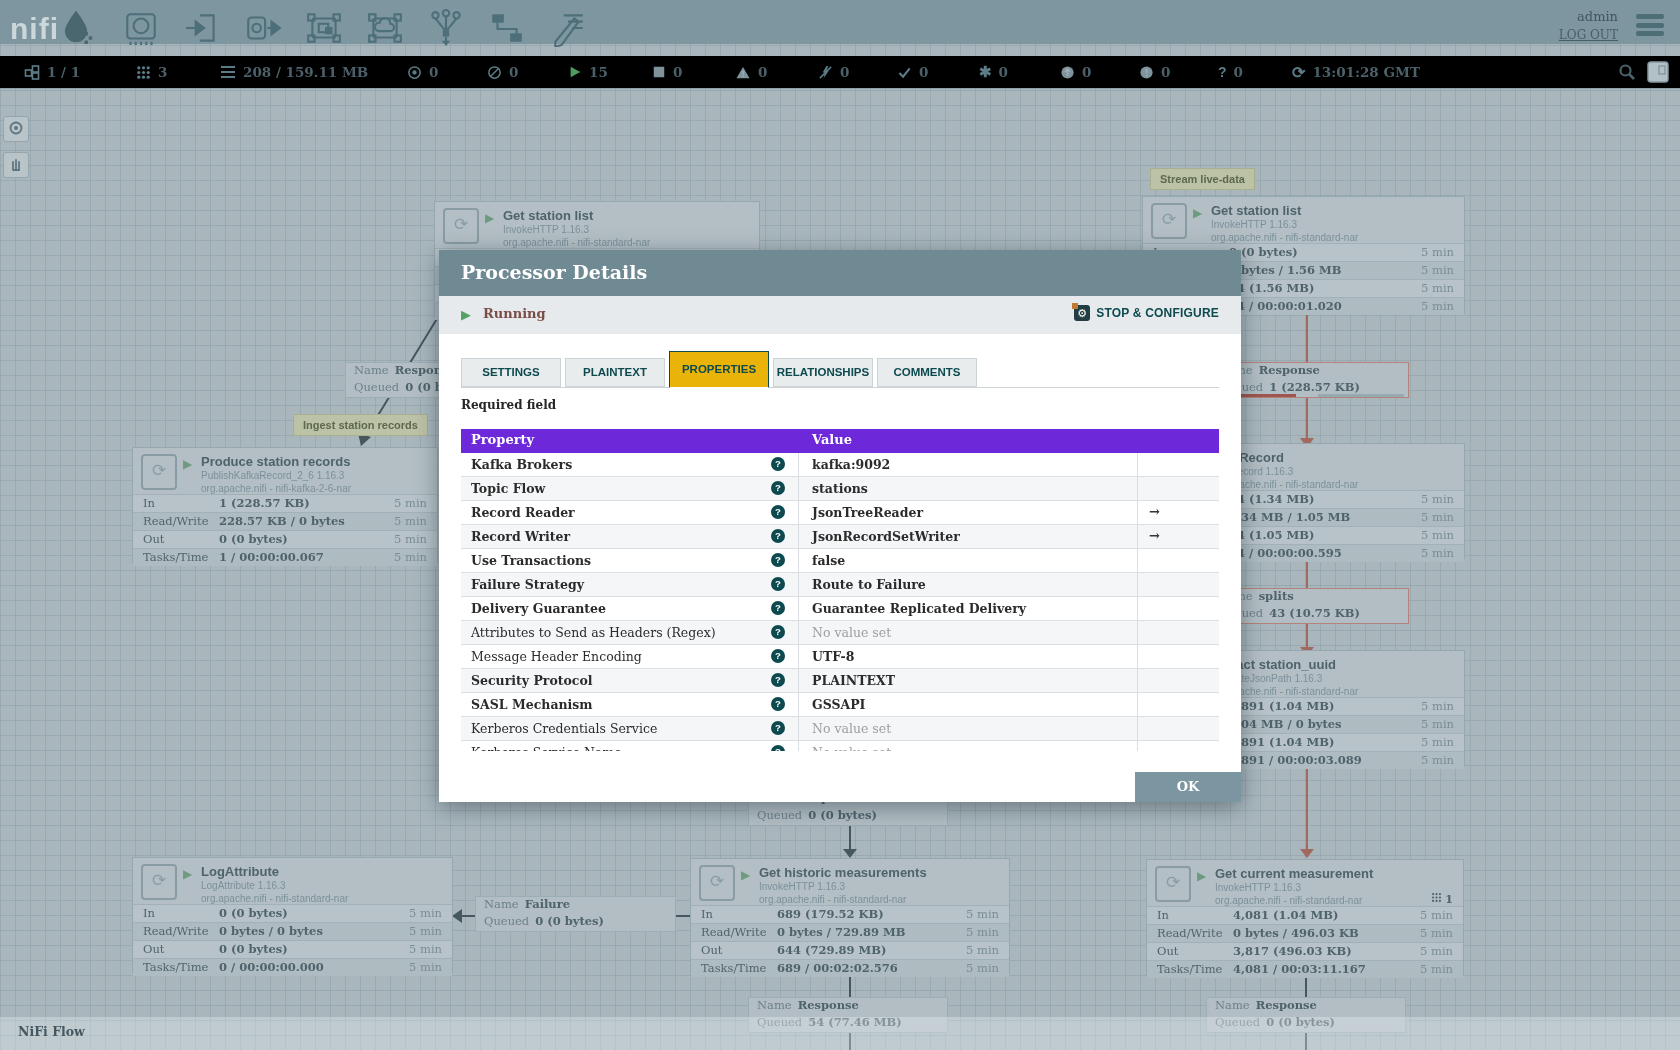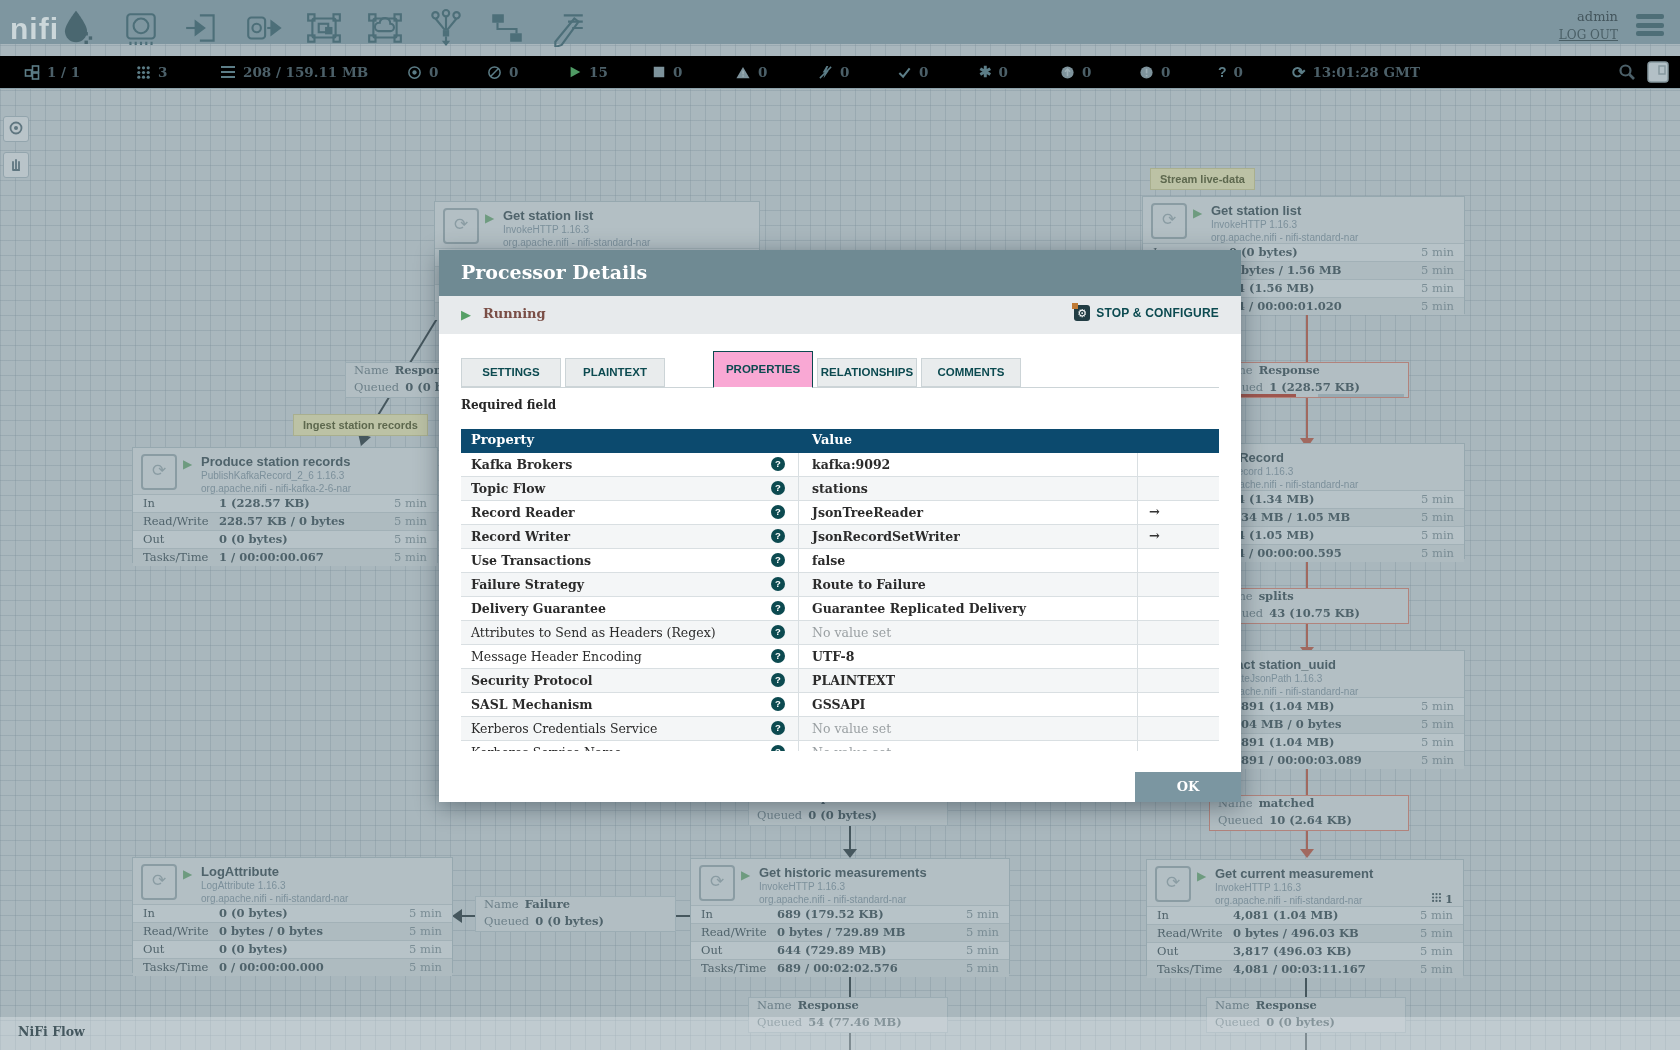--- a/index.html
+++ b/index.html
@@ -83,28 +83,28 @@
   #stopcfg-icon{width:16px;height:16px;background:#223d44;border-radius:3px;color:#fff;
     font-size:11px;text-align:center;line-height:16px;position:relative;}
   #stopcfg-icon i{position:absolute;left:-2px;top:-2px;width:6px;height:6px;background:#c07a34;}
   #stopcfg-label{font-weight:bold;font-size:12px;color:#0c4a50;letter-spacing:.2px;}
 
   #tabs{position:absolute;left:22px;right:22px;top:100px;height:37px;display:flex;
     align-items:flex-end;border-bottom:1px solid #ccd4d7;}
   .tab{width:100px;height:29px;margin-right:4px;background:#e9eced;border:1px solid #ccd4d7;
     box-sizing:border-box;text-align:center;line-height:27px;font-weight:bold;font-size:11.5px;
     color:#0c4a50;cursor:pointer;}
-  .tab.selected{height:37px;line-height:35px;background:#f9a8d4;border:1px solid #0c4a50;
-    border-bottom:1px solid #fff;margin-bottom:-1px;margin-left:44px;}
+  .tab.selected{height:37px;line-height:35px;background:#eab308;border:1px solid #0c4a50;
+    border-bottom:1px solid #fff;margin-bottom:-1px;}
 
   #reqnote{position:absolute;left:22px;top:148px;font-family:"DejaVu Serif",serif;
     font-weight:bold;font-size:12px;color:#262626;}
 
   #ptable{position:absolute;left:22px;right:22px;top:179px;height:322px;overflow:hidden;}
-  #thead{height:24px;background:#0c4a6e;position:relative;font-family:"DejaVu Serif",serif;
+  #thead{height:24px;background:#6d28d9;position:relative;font-family:"DejaVu Serif",serif;
     font-weight:bold;font-size:13px;color:#fff;}
   #th-prop{position:absolute;left:10px;top:3px;}
   #th-val{position:absolute;left:351px;top:3px;}
   .trow{height:24px;position:relative;border-bottom:1px solid #d9dfe2;background:#fff;
     font-family:"DejaVu Serif",serif;font-size:12.5px;color:#2b2b2b;box-sizing:border-box;}
   .trow.alt{background:#f4f6f7;}
   .vd{position:absolute;top:0;bottom:0;width:1px;background:#d9dfe2;}
   .vd1{left:337px;} .vd2{left:676px;}
   .pname{position:absolute;left:10px;top:4px;white-space:nowrap;}
   .pname.req{font-weight:bold;}
@@ -165,24 +165,20 @@
       <div class="crow"><span class="ck">Name</span><span class="cv">Response</span></div>
       <div class="crow"><span class="ck">Queued</span><span class="cv">1 (228.57 KB)</span></div>
       <div class="cbars">
           <div class="cbar1"></div>
           <div class="cbar2"></div>
         </div>
     </div>
     <div class="clabel warn" style="left:1209px;top:588px">
       <div class="crow"><span class="ck">Name</span><span class="cv">splits</span></div>
       <div class="crow"><span class="ck">Queued</span><span class="cv">43 (10.75 KB)</span></div>
-    </div>
-    <div class="clabel warn" style="left:1209px;top:795px">
-      <div class="crow"><span class="ck">Name</span><span class="cv">matched</span></div>
-      <div class="crow"><span class="ck">Queued</span><span class="cv">10 (2.64 KB)</span></div>
     </div>
     <div class="clabel" style="left:475px;top:896px;width:201px">
       <div class="crow"><span class="ck">Name</span><span class="cv">Failure</span></div>
       <div class="crow"><span class="ck">Queued</span><span class="cv">0 (0 bytes)</span></div>
     </div>
     <div class="clabel" style="left:748px;top:790px">
       <div class="crow"><span class="ck">Name</span><span class="cv">Response</span></div>
       <div class="crow"><span class="ck">Queued</span><span class="cv">0 (0 bytes)</span></div>
     </div>
     <div class="clabel" style="left:748px;top:997px">

